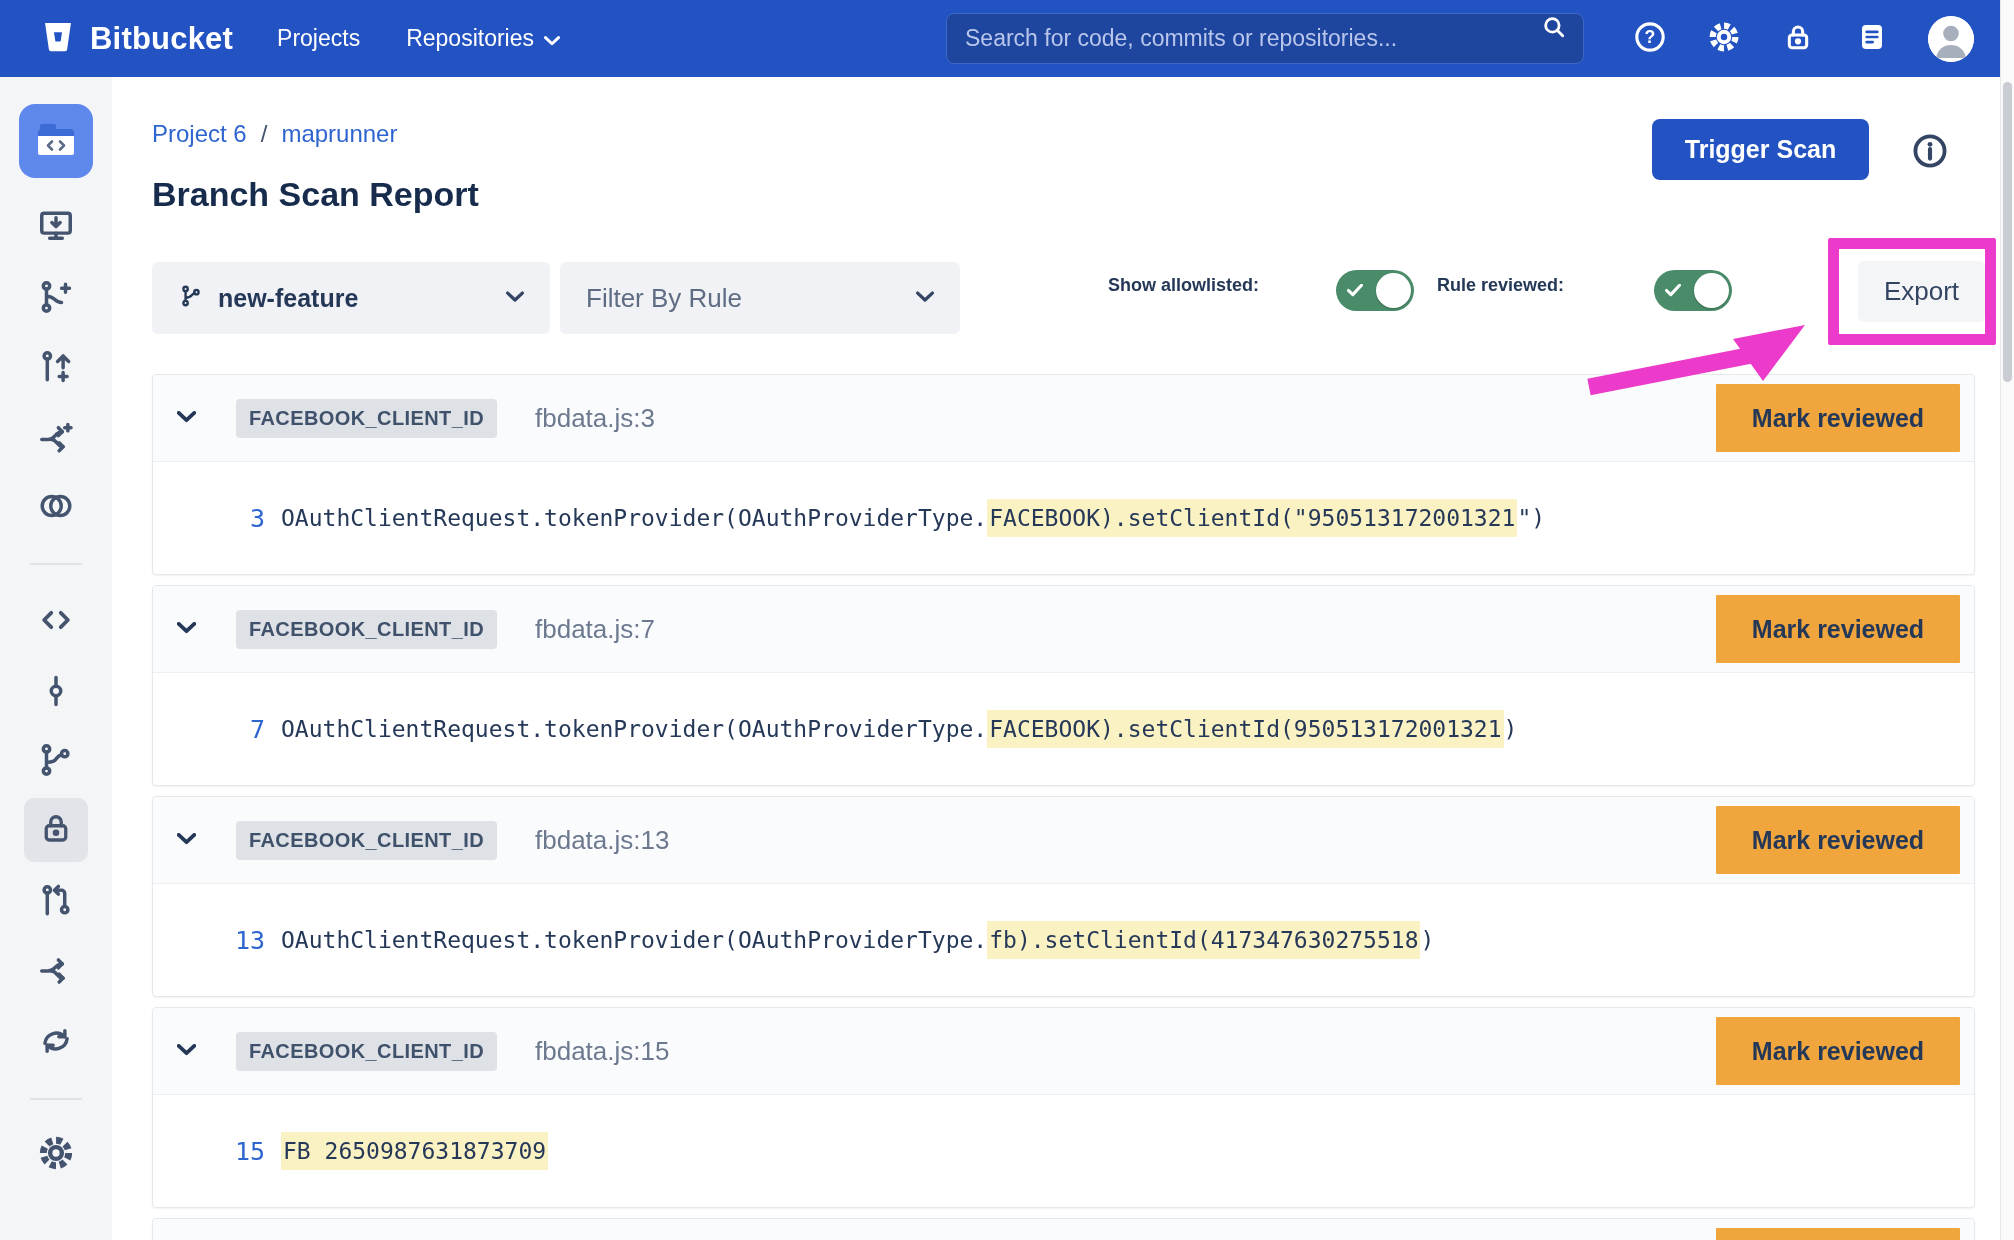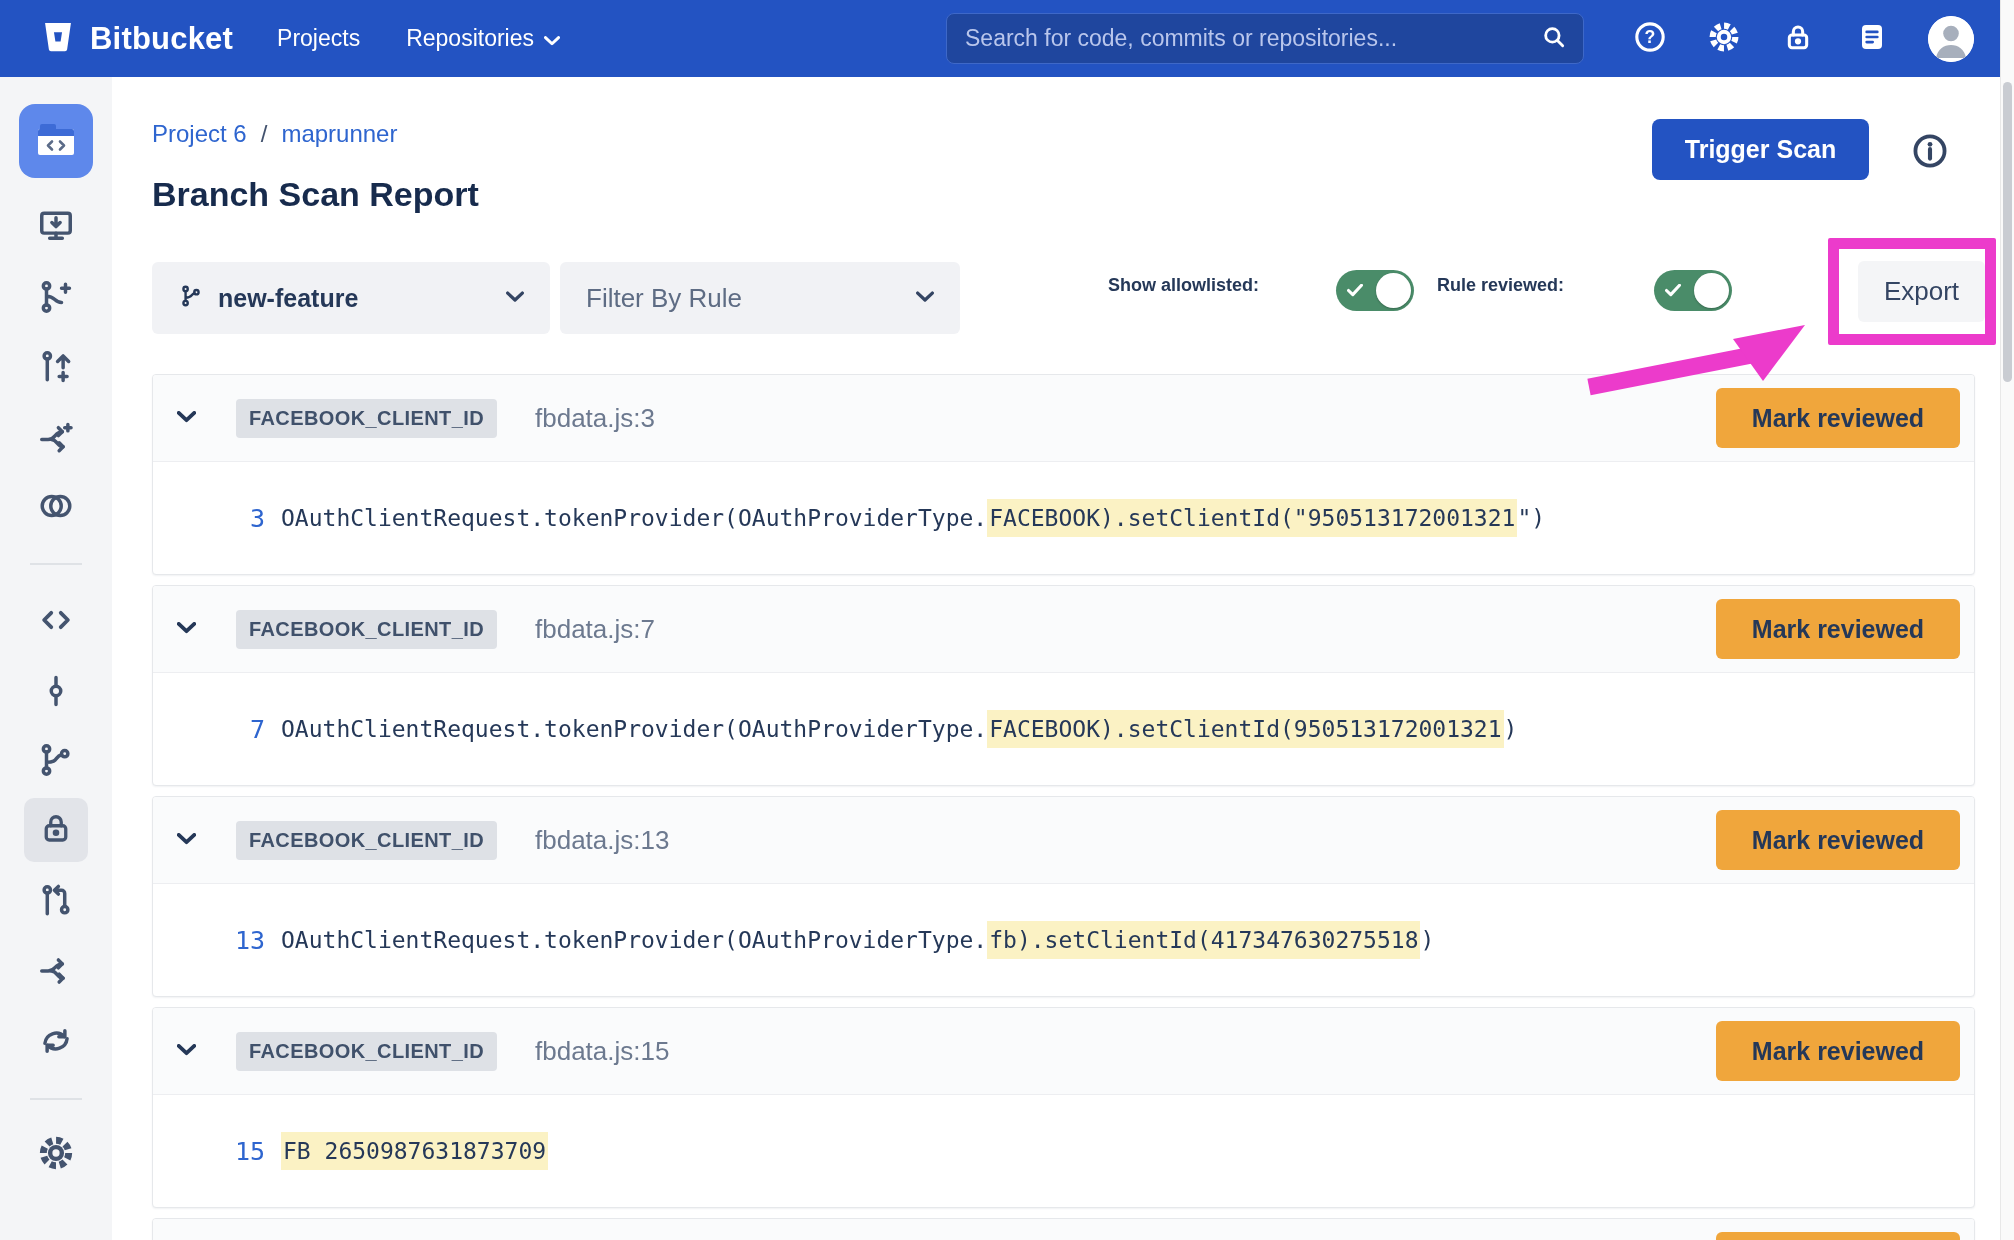--- a/index.html
+++ b/index.html
@@ -12,21 +12,21 @@
   .frame{position:relative;width:2014px;height:1240px;overflow:hidden;background:#fff;}
 
   
   .topnav{position:absolute;left:0;top:0;width:2000px;height:77px;background:var(--nav-blue);
     display:flex;align-items:center;padding:0 26px 0 40px;}
   .brand{display:flex;align-items:center;gap:14px;margin-right:44px;}
   .brand-text{color:#fff;font-size:31px;font-weight:700;letter-spacing:.2px;text-align:right;}
   .nav-item{color:#fff;font-size:23px;font-weight:500;margin-right:46px;display:flex;align-items:center;gap:10px;cursor:pointer;}
   .nav-right{margin-left:auto;display:flex;align-items:center;gap:38px;}
   .search{width:638px;height:51px;background:#1F469E;border:1.5px solid #3E68C8;border-radius:8px;
-    display:flex;align-items:center;padding:0 16px 0 18px;margin-right:10px;}
+    display:flex;padding:0 16px 0 18px;margin-right:10px;}
   .search input{flex:1;background:transparent;border:none;outline:none;color:#fff;font-size:23px;font-family:"Liberation Sans",sans-serif;}
   .search input::placeholder{color:#B9C6EC;}
   .icon-btn{width:36px;height:36px;display:flex;align-items:center;justify-content:center;cursor:pointer;}
   .avatar{width:46px;height:46px;border-radius:50%;background:#fff;overflow:hidden;cursor:pointer;}
 
   
   .sidebar{position:absolute;left:0;top:77px;width:112px;height:1163px;background:#F4F5F7;}
   .side-item{position:absolute;left:0;width:112px;display:flex;justify-content:center;cursor:pointer;}
   .side-active{position:absolute;left:24px;width:64px;height:64px;background:#E2E4E9;border-radius:10px;
     display:flex;align-items:center;justify-content:center;cursor:pointer;}
@@ -66,21 +66,21 @@
   
   .cards{position:absolute;left:40px;top:297px;width:1823px;}
   .card{width:100%;height:201px;border:1px solid #E6E8EB;border-radius:4px;background:#fff;
     box-shadow:0 1px 2px rgba(9,30,66,.06);margin-bottom:10px;overflow:hidden;}
   .card-head{height:87px;background:#FAFBFC;border-bottom:1px solid #EDEEF1;display:flex;align-items:center;
     padding:0 14px 0 24px;cursor:pointer;gap:16px;}
   .head-chevron{margin-right:24px;flex:none;}
   .badge{background:#DEE1E6;color:#40516B;font-size:20px;font-weight:700;letter-spacing:.4px;
     padding:8px 13px;border-radius:4px;}
   .loc{color:#6C798F;font-size:26px;margin-left:22px;}
-  .mark-btn{margin-left:auto;width:244px;height:60px;background:var(--orange);border:none;border-radius:6px;
+  .mark-btn{margin-left:auto;width:244px;height:68px;background:var(--orange);border:none;border-radius:1px;
     color:var(--dark-navy);font-size:25px;font-weight:700;font-family:"Liberation Sans",sans-serif;cursor:pointer;}
   .card-code{height:112px;display:flex;align-items:center;padding-left:78px;}
   .ln{min-width:34px;text-align:right;color:var(--link-blue);font-size:25px;font-family:"DejaVu Sans Mono",monospace;}
   .code-line{margin-left:16px;font-family:"DejaVu Sans Mono",monospace;font-size:23px;color:var(--dark-navy);white-space:pre;}
   .code-line mark{background:var(--hl-yellow);color:var(--dark-navy);padding:6px 2px;}
   .card.partial{height:110px;margin-top:8px;}
 
   
   .scrollbar{position:absolute;right:0;top:0;width:14px;height:1240px;background:#FAFAFA;border-left:1px solid #E8E8E8;}
   .scroll-thumb{position:absolute;left:2px;top:82px;width:9px;height:300px;border-radius:5px;background:#C9CCD2;}

